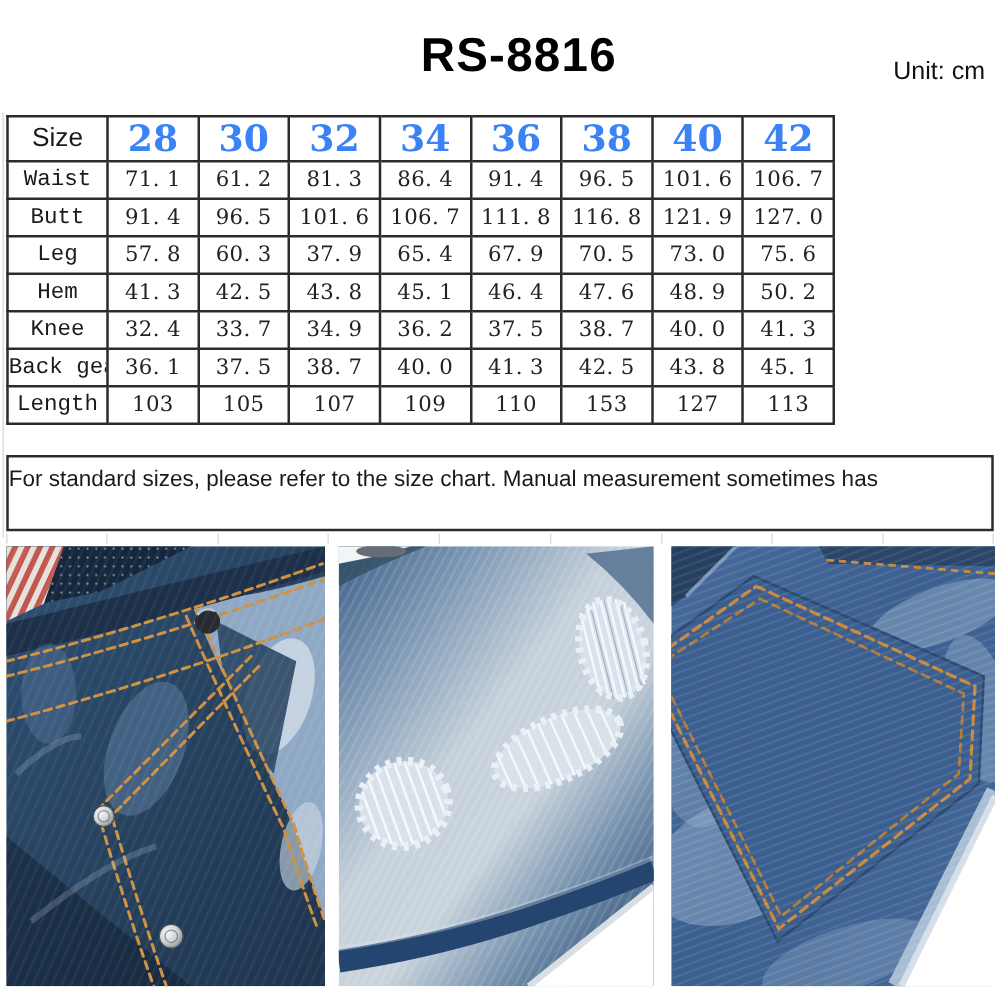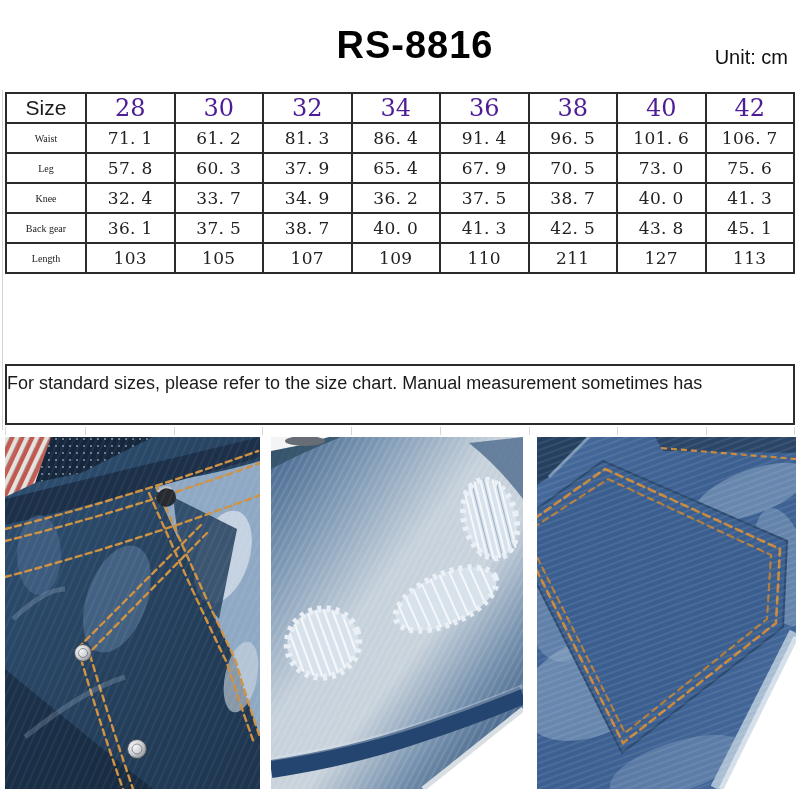--- a/index.html
+++ b/index.html
@@ -4,28 +4,28 @@
 <style>
   html,body{margin:0;padding:0;overflow:hidden}
   body{width:800px;height:800px;background:#fff;position:relative;
        font-family:"Liberation Sans",sans-serif;color:#1a1a1a}
   .abs{position:absolute}
 
   #title{left:0;top:24px;width:830px;text-align:center;
          font-size:38px;font-weight:700;letter-spacing:1px;color:#000}
   #unit{top:46px;right:12px;font-size:20px;color:#111}
 
-  #size-table{position:absolute;left:5px;top:92px;width:790px;
+  #size-table{position:absolute;left:5px;top:92px;width:663px;
               border-collapse:collapse;table-layout:fixed}
   #size-table th,#size-table td{border:2px solid #2b2b2b;height:28px;
               text-align:center;vertical-align:middle;padding:0;
               overflow:hidden;white-space:nowrap;background:#fff}
   th.corner{font-size:21px;font-weight:400;font-family:"Liberation Sans",sans-serif}
-  th.num{font-family:"DejaVu Serif",serif;font-weight:400;font-size:24px;color:#4c1d95}
-  td.rlabel{font-size:10px;font-family:Liberation Serif, serif}
+  th.num{font-family:"DejaVu Serif",serif;font-weight:700;font-size:29px;color:#3b82f6}
+  td.rlabel{font-size:18px;font-family:Liberation Mono, monospace}
   td.val{font-family:"DejaVu Serif",serif;font-size:17px;letter-spacing:.3px;color:#222}
 
   #note{left:5px;top:364px;width:786px;height:52px;border:2px solid #2b2b2b;
         text-align:left;font-size:18px;line-height:25px;padding-top:5px;background:#fff}
 
   .vline{left:2px;top:90px;width:1px;height:340px;background:#ccd6de}
   .tick{position:absolute;top:427px;width:1px;height:8px;background:#d7d7d7}
 
   .photo{position:absolute;top:437px;height:352px}
   #photo1{left:5px;width:255px}
@@ -70,31 +70,53 @@
       <td class="val">71. 1</td>
       <td class="val">61. 2</td>
       <td class="val">81. 3</td>
       <td class="val">86. 4</td>
       <td class="val">91. 4</td>
       <td class="val">96. 5</td>
       <td class="val">101. 6</td>
       <td class="val">106. 7</td>
     </tr>
     <tr>
+      <td class="rlabel">Butt</td>
+      <td class="val">91. 4</td>
+      <td class="val">96. 5</td>
+      <td class="val">101. 6</td>
+      <td class="val">106. 7</td>
+      <td class="val">111. 8</td>
+      <td class="val">116. 8</td>
+      <td class="val">121. 9</td>
+      <td class="val">127. 0</td>
+    </tr>
+    <tr>
       <td class="rlabel">Leg</td>
       <td class="val">57. 8</td>
       <td class="val">60. 3</td>
       <td class="val">37. 9</td>
       <td class="val">65. 4</td>
       <td class="val">67. 9</td>
       <td class="val">70. 5</td>
       <td class="val">73. 0</td>
       <td class="val">75. 6</td>
     </tr>
     <tr>
+      <td class="rlabel">Hem</td>
+      <td class="val">41. 3</td>
+      <td class="val">42. 5</td>
+      <td class="val">43. 8</td>
+      <td class="val">45. 1</td>
+      <td class="val">46. 4</td>
+      <td class="val">47. 6</td>
+      <td class="val">48. 9</td>
+      <td class="val">50. 2</td>
+    </tr>
+    <tr>
       <td class="rlabel">Knee</td>
       <td class="val">32. 4</td>
       <td class="val">33. 7</td>
       <td class="val">34. 9</td>
       <td class="val">36. 2</td>
       <td class="val">37. 5</td>
       <td class="val">38. 7</td>
       <td class="val">40. 0</td>
       <td class="val">41. 3</td>
     </tr>
@@ -109,21 +131,21 @@
       <td class="val">43. 8</td>
       <td class="val">45. 1</td>
     </tr>
     <tr>
       <td class="rlabel">Length</td>
       <td class="val">103</td>
       <td class="val">105</td>
       <td class="val">107</td>
       <td class="val">109</td>
       <td class="val">110</td>
-      <td class="val">211</td>
+      <td class="val">153</td>
       <td class="val">127</td>
       <td class="val">113</td>
     </tr>
   </tbody>
     </table>
 
   <div class="abs" id="note">
     <div>For standard sizes, please refer to the size chart. Manual measurement sometimes has</div>
   </div>
 

